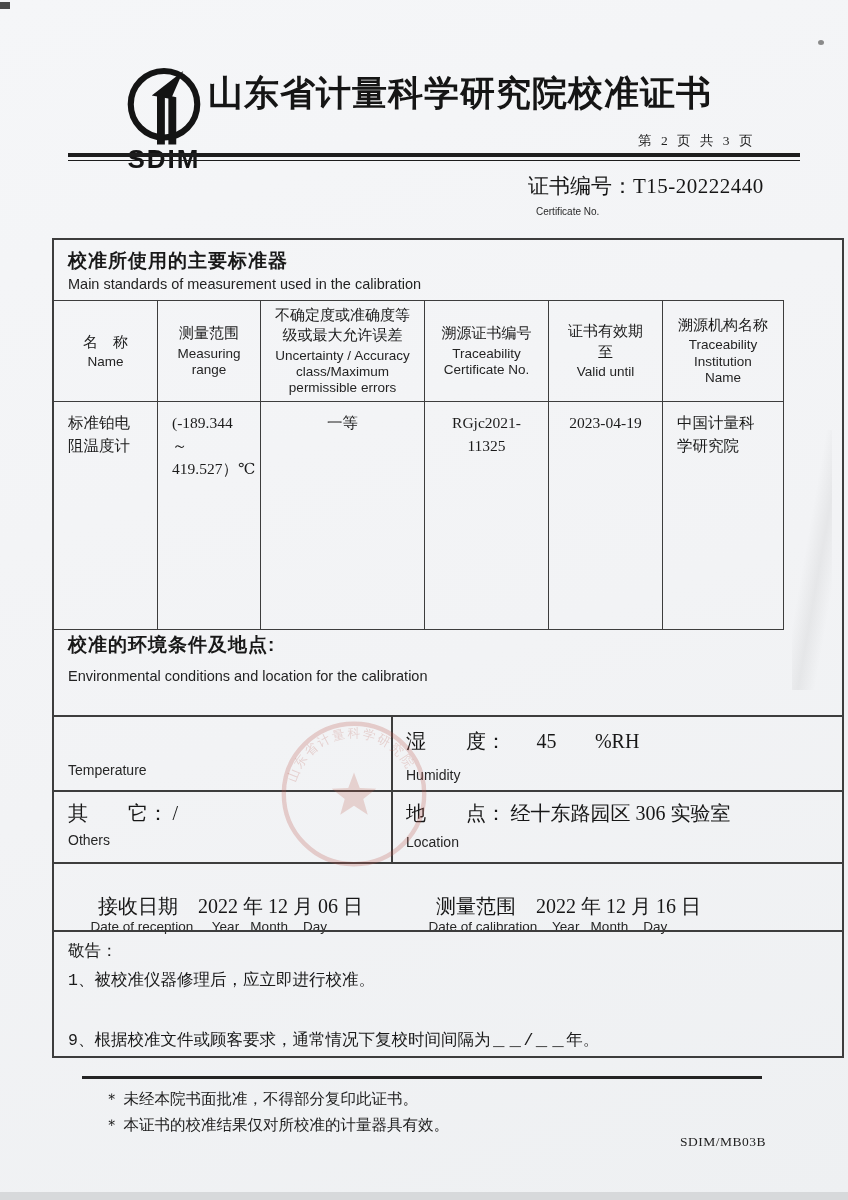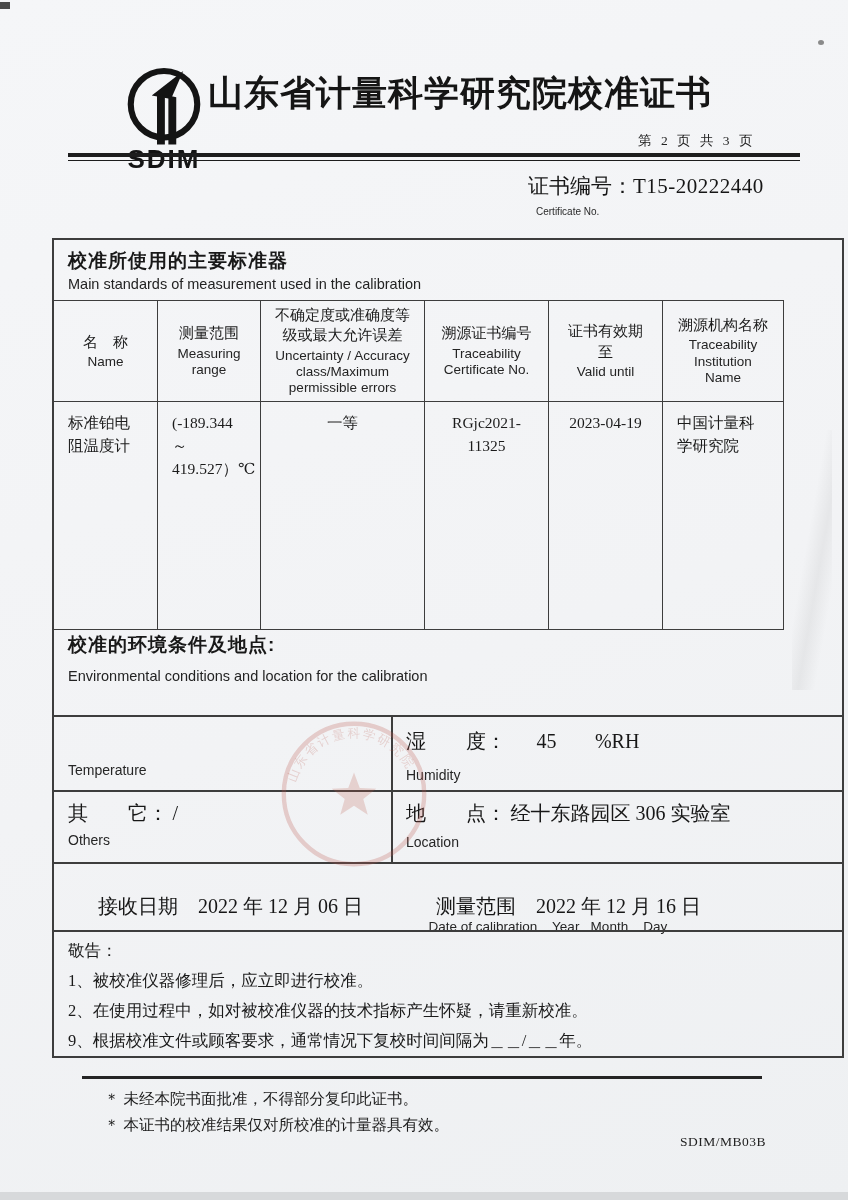--- a/index.html
+++ b/index.html
@@ -47,21 +47,21 @@
 
   
   .env-label { font-size:20px; color:#171717; font-family:"Liberation Serif","DejaVu Serif",serif; white-space:pre; }
   .env-val   { font-size:20px; color:#171717; font-family:"Liberation Serif","DejaVu Serif",serif; white-space:pre; }
   .env-en    { font-size:14px; color:#262626; }
   .date-zh   { font-size:20px; color:#171717; font-family:"Liberation Serif","DejaVu Serif",serif; white-space:pre; }
   .date-en   { font-size:13.5px; color:#262626; white-space:pre; }
 
   
   .notice-title { font-size:16.5px; color:#1a1a1a; font-family:"Liberation Serif","DejaVu Serif",serif; }
-  .notice-item  { font-size:16.5px; color:#1a1a1a; line-height:30px; font-family:Liberation Serif, serif; }
+  .notice-item  { font-size:16.5px; color:#1a1a1a; line-height:30px; font-family:Liberation Mono, monospace; }
 
   
   .foot-rule { left:82px; top:1076px; width:680px; height:3px; background:#242424; }
   .foot-notes { left:104px; top:1086px; font-size:15.5px; line-height:26px; color:#1c1c1c;
                 font-family:"Liberation Serif","DejaVu Serif",serif; }
   .form-code { left:680px; top:1134px; font-size:13.5px; color:#222; letter-spacing:0.5px;
                font-family:"Liberation Serif","DejaVu Serif",serif; }
 
   
   .seal { left:276px; top:716px; width:156px; height:156px; opacity:0.85; filter:blur(0.4px); pointer-events:none; }
@@ -179,33 +179,35 @@
       <span class="env-label">地　　点：</span>
       <span class="env-val">经十东路园区 306 实验室</span>
     </div>
     <div class="abs env-en" style="left:352px; top:594px;">Location</div>
 
     <div class="hline" style="top:622px;"></div>
 
     <div class="abs date-zh" style="left:14px; top:630px;">
       <span>接收日期</span><span>　</span><span>2022 年 12 月 06 日</span>
     </div>
+    <div class="abs date-en" style="left:14px; top:664px;">
+      <span>Date of reception</span><span>     </span><span>Year   Month    Day</span>
+    </div>
 
     <div class="abs date-zh" style="left:352px; top:630px;">
       <span>测量范围</span><span>　</span><span>2022 年 12 月 16 日</span>
     </div>
     <div class="abs date-en" style="left:352px; top:664px;">
       <span>Date of calibration</span><span>    </span><span>Year   Month    Day</span>
     </div>
 
     <div class="hline" style="top:690px;"></div>
 
     <div class="abs notice-title" style="left:14px; top:700px;">敬告：</div>
     <div class="abs notice-item" style="left:14px; top:726px;">1、被校准仪器修理后，应立即进行校准。</div>
-    <div class="abs notice-item" style="left:14px; top:756px;">2、在使用过程中，如对被校准仪器的技术指标产生怀疑，请重新校准。</div>
     <div class="abs notice-item" style="left:14px; top:786px;">9、根据校准文件或顾客要求，通常情况下复校时间间隔为＿＿/＿＿年。</div>
   </div>
 
   <svg class="abs seal" viewBox="0 0 160 160">
     <defs>
       <path id="arcTop" d="M 18,84 A 62,62 0 1 1 142,84" fill="none"></path>
     </defs>
     <circle cx="80" cy="80" r="72" fill="none" stroke="#b8574b" stroke-width="4.5" opacity="0.30"></circle>
     <polygon points="80,58 85.9,73.9 102.8,74.6 89.5,85.1 94.1,101.4 80,92 65.9,101.4 70.5,85.1 57.2,74.6 74.1,73.9" fill="#b8574b" opacity="0.26"></polygon>
     <text font-size="13" fill="#b8574b" opacity="0.25" letter-spacing="2" font-family="Liberation Serif, DejaVu Serif, serif">

